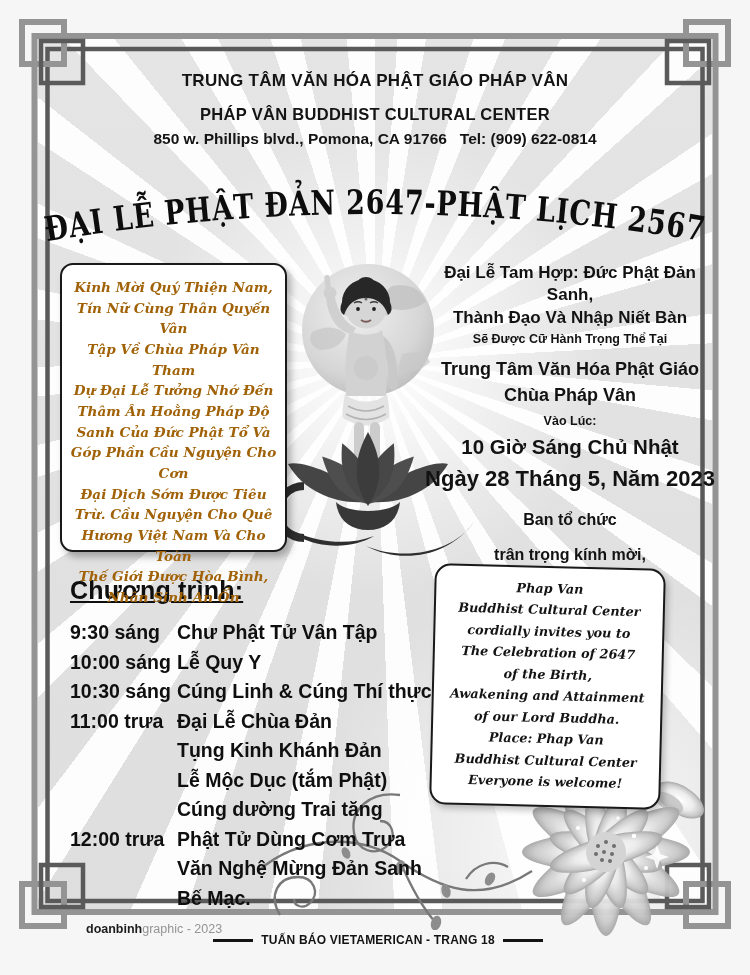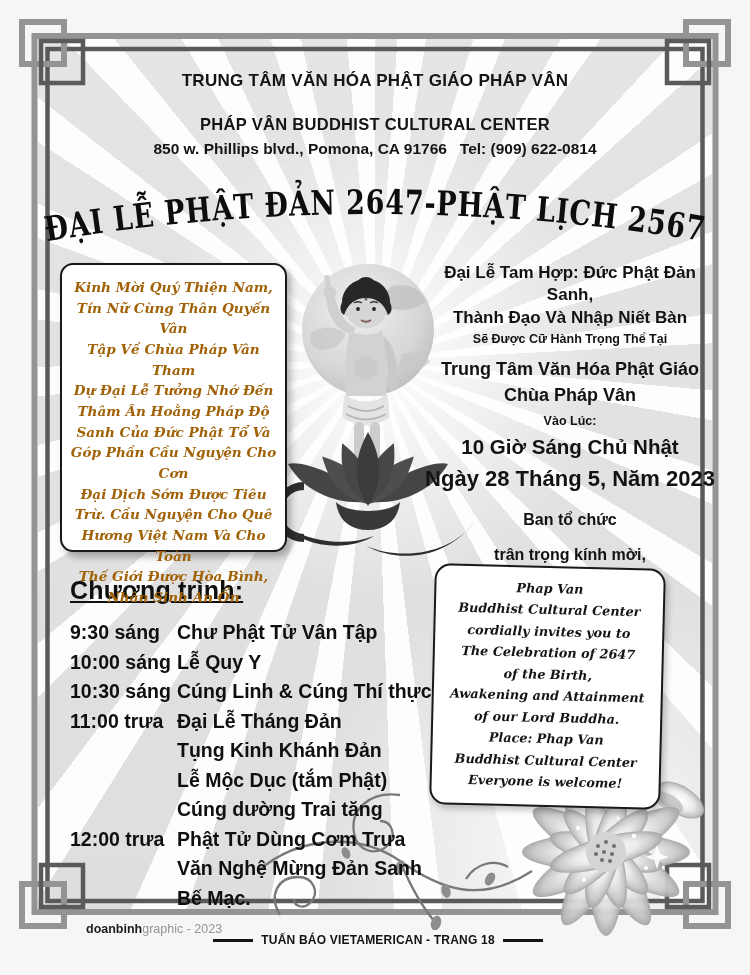--- a/index.html
+++ b/index.html
@@ -13,21 +13,21 @@
     position:absolute;left:38px;top:39px;width:674px;height:870px;
     background:
       radial-gradient(circle at 50% 37%, rgba(255,255,255,1) 0%, rgba(255,255,255,0) 36%),
       radial-gradient(circle at 80% 93%, rgba(255,255,255,.85) 0%, rgba(255,255,255,0) 28%),
       repeating-conic-gradient(from 4deg at 50% 37%, rgba(255,255,255,.92) 0deg 5deg, rgba(216,216,216,.25) 5deg 13deg),
       linear-gradient(#e9e9e9,#e0e0e0);
   }
   .frame{position:absolute;left:0;top:0;z-index:4;pointer-events:none;}
   
   .hdr{position:absolute;top:71px;left:0;right:0;text-align:center;z-index:7;color:#141414;}
-  .hdr .l1{font-size:17px;font-weight:bold;letter-spacing:.3px;margin-bottom:24px;}
+  .hdr .l1{font-size:17px;font-weight:bold;letter-spacing:.3px;margin-bottom:14px;}
   .hdr .l2{font-size:16.5px;font-weight:bold;letter-spacing:.3px;margin-bottom:6px;}
   .hdr .l3{font-size:15.5px;font-weight:bold;}
   .title-svg{position:absolute;left:0;top:160px;z-index:7;}
   .title-svg text{font-family:"DejaVu Serif",serif;font-weight:bold;letter-spacing:1px;}
   
   .script-box{
     position:absolute;left:60px;top:263px;width:223px;height:285px;z-index:8;
     background:#fff;border:2.5px solid #191919;border-radius:13px;
     box-shadow:4px 5px 7px rgba(0,0,0,.28);
   }
@@ -200,21 +200,21 @@
   <div class="sched">
     <div class="h">Chương trình:</div>
     <div class="grid">
       <div>9:30 sáng</div>
       <div>Chư Phật Tử Vân Tập</div>
       <div>10:00 sáng</div>
       <div>Lễ Quy Y</div>
       <div>10:30 sáng</div>
       <div>Cúng Linh &amp; Cúng Thí thực</div>
       <div>11:00 trưa</div>
-      <div>Đại Lễ Tháng Đản</div>
+      <div>Đại Lễ Chùa Đản</div>
       <div></div>
       <div>Tụng Kinh Khánh Đản</div>
       <div></div>
       <div>Lễ Mộc Dục (tắm Phật)</div>
       <div></div>
       <div>Cúng dường Trai tăng</div>
       <div>12:00 trưa</div>
       <div>Phật Tử Dùng Cơm Trưa</div>
       <div></div>
       <div>Văn Nghệ Mừng Đản Sanh</div>

